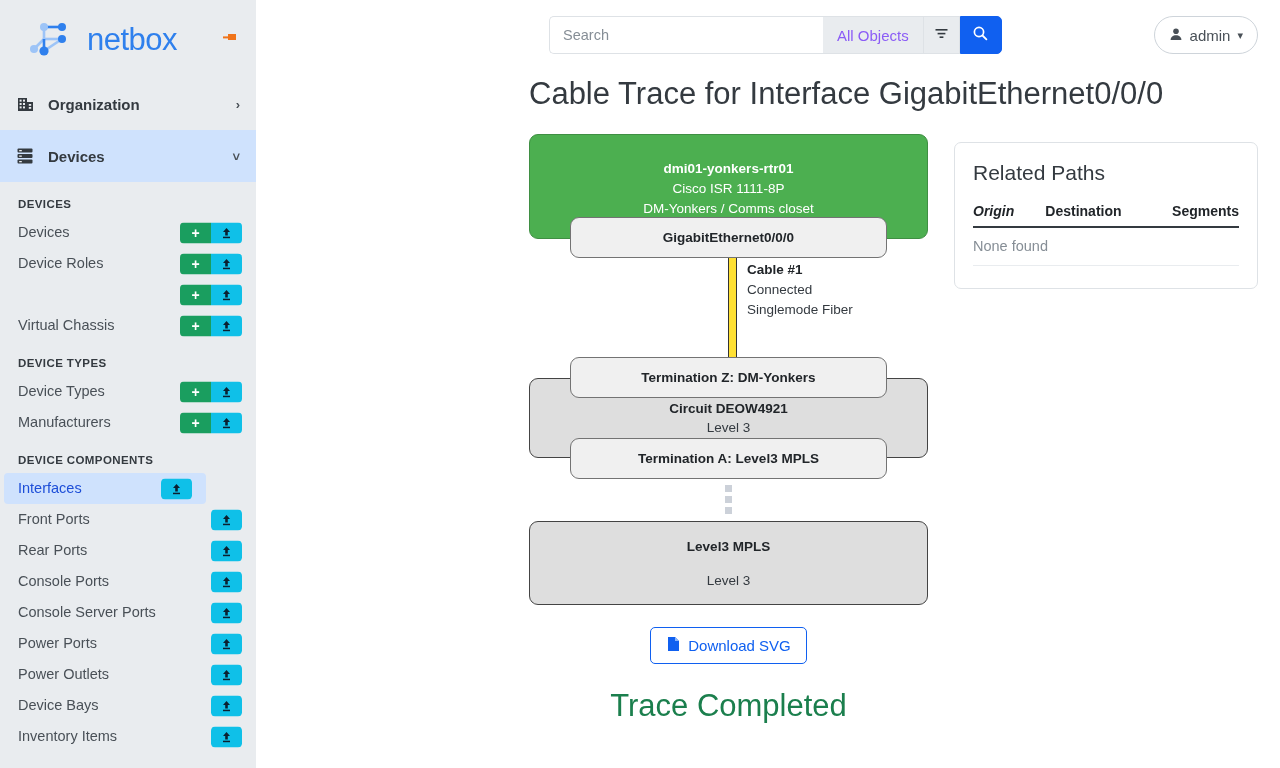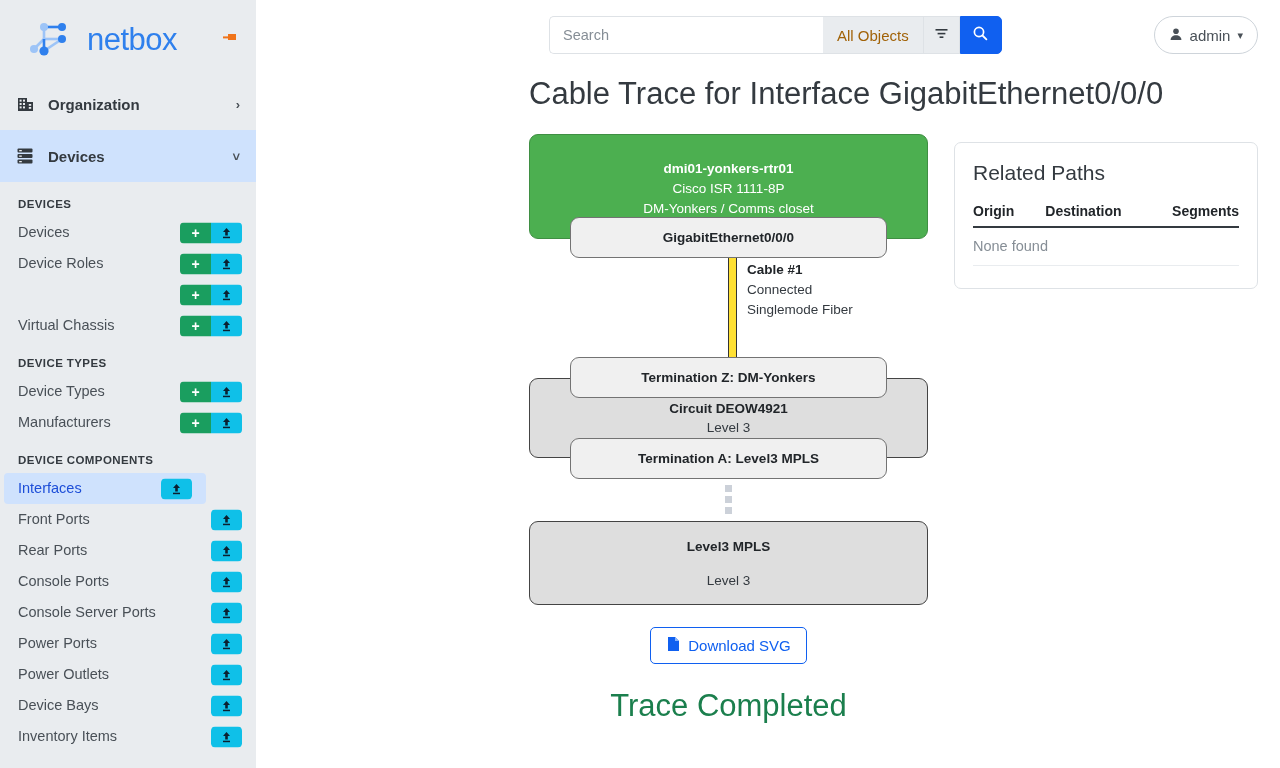--- a/index.html
+++ b/index.html
@@ -73,21 +73,21 @@
   .search-wrap { display: flex; margin-left: 277px; height: 38px; }
   .search-in {
     width: 274px; height: 38px; border: 1px solid #dee2e6; border-right: none;
     border-radius: 5px 0 0 5px; padding: 0 13px; font-size: 14.5px;
     color: #212529; outline: none; background: #fff;
   }
   .search-in::placeholder { color: #868e96; }
   .all-obj {
     height: 38px; background: #e9ecef; border: 1px solid #dee2e6; border-left:none;
     display: flex; align-items: center; padding: 0 14px;
-    font-size: 15px; color: #a16207; cursor: pointer;
+    font-size: 15px; color: #8b5cf6; cursor: pointer;
   }
   .filt-btn {
     height: 38px; width: 36px; background: #e9ecef;
     border: 1px solid #dee2e6; border-left: none;
     display: flex; align-items: center; justify-content: center; cursor: pointer;
   }
   .srch-btn {
     height: 38px; width: 42px; background: #1060f0; border: 1px solid #1060f0;
     border-radius: 0 5px 5px 0; display: flex; align-items: center;
     justify-content: center; cursor: pointer;
@@ -174,21 +174,21 @@
   .card {
     border: 1px solid #dee2e6; border-radius: 7px; background: #fff;
     padding: 18px 18px 22px 18px;
   }
   .card h2 { font-size: 21px; font-weight: 400; color: #343a40; padding-bottom: 14px; }
   table.rp { width: 100%; border-collapse: collapse; }
   table.rp th {
     text-align: left; font-size: 14px; font-weight: 700; color: #212529;
     padding: 4px 0 7px 0; border-bottom: 2px solid #343a40;
   }
-  table.rp th.c1 { width: 126px; }
+  table.rp th.c1 { width: 126px; font-style: italic; }
   table.rp th.c2 { width: 214px; }
   table.rp td {
     font-size: 14.5px; color: #868e96; padding: 10px 0 11px 0;
     border-bottom: 1px solid #e9ecef;
   }
 </style>
 </head>
 <body>
 
 <div id="app">

